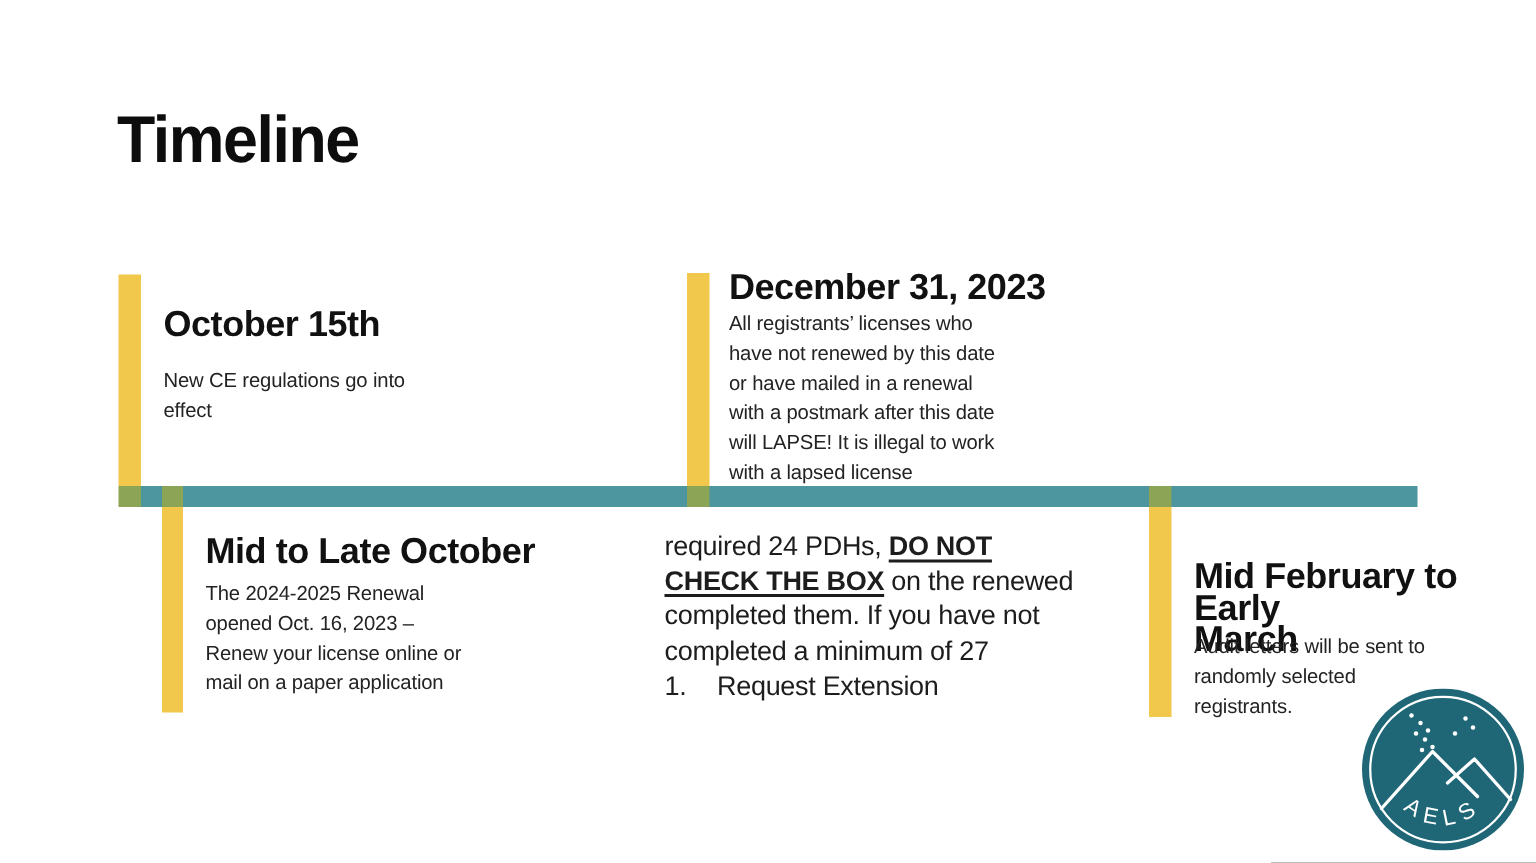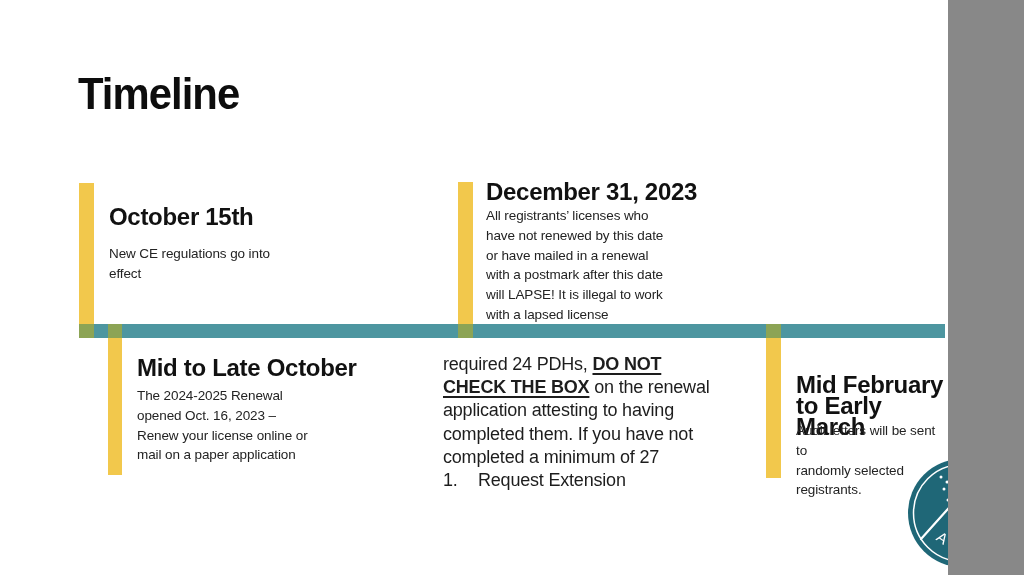--- a/index.html
+++ b/index.html
@@ -1,17 +1,17 @@
 <!DOCTYPE html>
 <html style="--accent-yellow: #F2C84C; --timeline-teal: #4D96A0; --marker-overlap-green: #8CA455; --logo-teal: #1F6777; --heading-text: #111111; --body-text: #232323;"><head>
 <meta charset="utf-8">
 <style>
   html,body { margin:0; padding:0; background:#888; }
   .slide {
-    position:relative; width:948px; height:575px; background:#ffffff;
+    position:relative; width:1024px; height:575px; background:#ffffff;
     overflow:hidden; font-family:"Liberation Sans", sans-serif;
   }
   .abs { position:absolute; }
   .page-title {
     left:78px; top:72px; font-size:44px; line-height:44px; font-weight:bold;
     color:#0d0d0d; letter-spacing:-1px; transform:scaleX(0.95); transform-origin:left top;
     white-space:nowrap;
   }
   .tl-bar {
     left:80px; top:324px; width:865px; height:14px;
@@ -86,24 +86,21 @@
     <div class="abs ev-body" style="left:796px; top:421px;">Audit letters will be sent to
 randomly selected
 registrants.</div>
   </div>
 
   <div class="abs center-note">
     <div class="note-line">
       <span>required 24 PDHs, </span><span class="emph">DO NOT</span>
     </div>
     <div class="note-line">
-      <span class="emph">CHECK THE BOX</span><span> on the renewal</span>
-    </div>
-    <div class="note-line">
-      <span>application attesting to having</span>
+      <span class="emph">CHECK THE BOX</span><span> on the renewed</span>
     </div>
     <div class="note-line">
       <span>completed them.  If you have not</span>
     </div>
     <div class="note-line">
       <span>completed a minimum of 27</span>
     </div>
     <div class="note-line">
       <span class="opt-num">1.</span><span>Request Extension</span>
     </div>

